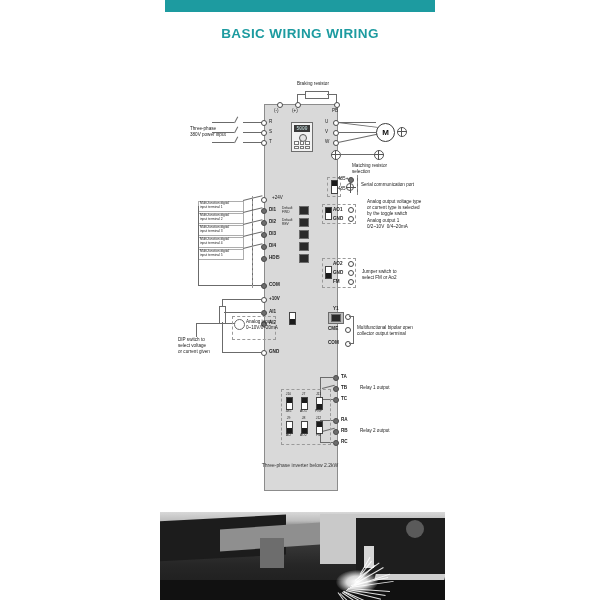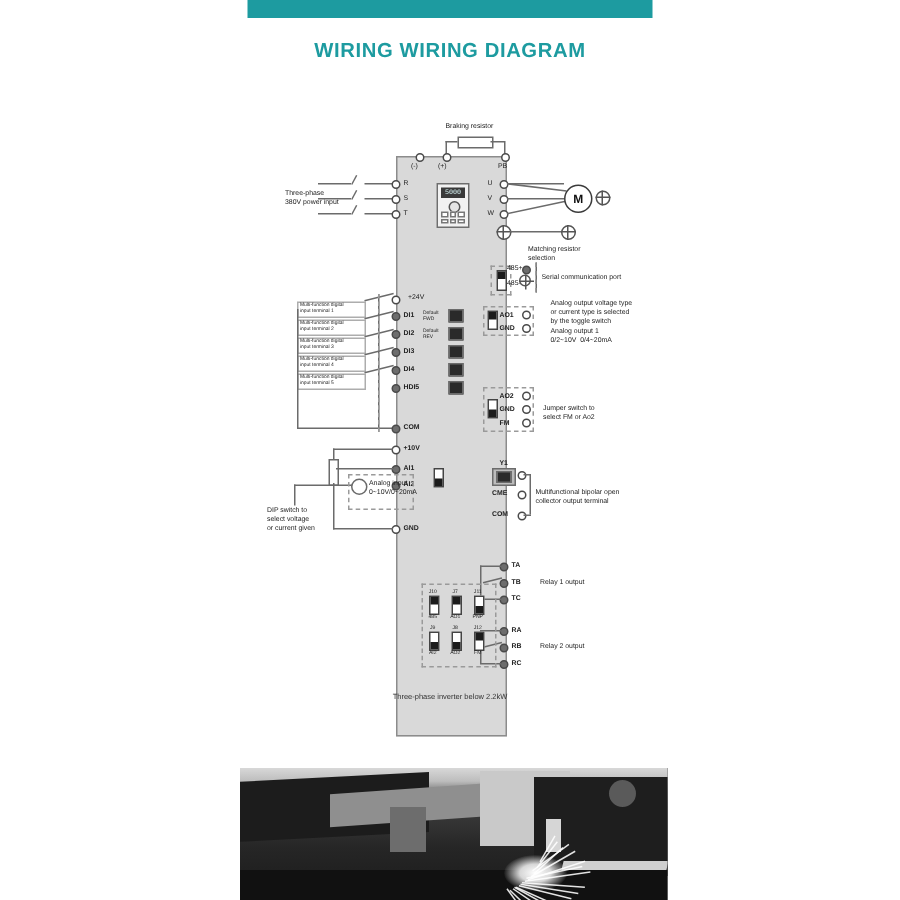--- a/index.html
+++ b/index.html
@@ -72,21 +72,21 @@
   .photo .spark{position:absolute;background:#ffffff;height:1px;transform-origin:left center;opacity:.88;}
   .photo .glow{position:absolute;left:176px;top:58px;width:42px;height:24px;border-radius:50%;
        background:radial-gradient(ellipse at center,#ffffff 0%,#d7d7d7 35%,rgba(120,120,120,0) 72%);}
 </style>
 </head>
 <body>
 
 <div id="page">
 
   <div class="tealbar"></div>
-  <div class="title">WIRING WIRING DIAGRAM</div>
+  <div class="title">BASIC WIRING WIRING</div>
 
   <div class="stage">
 
     <div class="drive"></div>
 
     <div class="keypad">
       <div class="kp-disp">5000</div>
       <div class="kp-knob"></div>
       <div class="kp-btns">
         <i></i>

